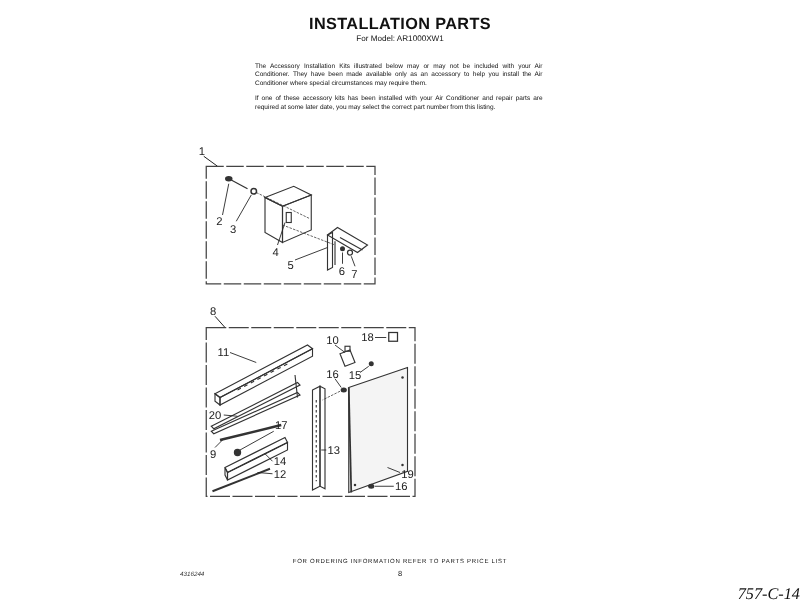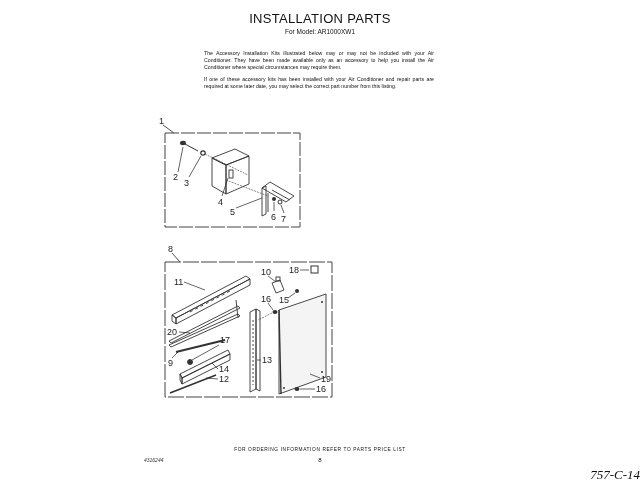--- a/index.html
+++ b/index.html
@@ -1,17 +1,17 @@
 <!DOCTYPE html>
 <html><head>
   <meta charset="utf-8">
   <style>
     html, body { margin: 0; padding: 0; background: #ffffff; }
     body { width: 640px; height: 480px; position: relative; overflow: hidden; font-family: "Liberation Sans", sans-serif; color: #111; }
-    .title { position: absolute; left: 0; width: 640px; top: 11px; text-align: center; font-size: 13px; font-weight: normal; letter-spacing: 0.3px; }
+    .title { position: absolute; left: 0; width: 640px; top: 11px; text-align: center; font-size: 13px; font-weight: bold; letter-spacing: 0.3px; }
     .model { position: absolute; left: 0; width: 640px; top: 28px; text-align: center; font-size: 6.5px; }
     .intro { position: absolute; left: 204px; width: 230px; font-size: 5.2px; line-height: 7.2px; text-align: justify; }
     .intro p { margin: 0 0 4px 0; }
     .p1 { top: 50px; }
     svg.diagram { position: absolute; left: 0; top: 0; }
     .footer-note { position: absolute; left: 0; width: 640px; top: 447px; text-align: center; font-size: 4.8px; letter-spacing: 0.6px; }
     .doc-num { position: absolute; left: 144px; top: 457px; font-size: 5px; font-style: italic; color: #333; }
     .page-num { position: absolute; left: 0; width: 640px; text-align: center; top: 457px; font-size: 6px; }
     .handwrite { position: absolute; left: 0; width: 640px; text-align: right; top: 467px; font-size: 13px; font-style: italic; font-family: "Liberation Serif", serif; }
     .callout { font-family: "Liberation Sans", sans-serif; font-size: 9px; fill: #222; }

